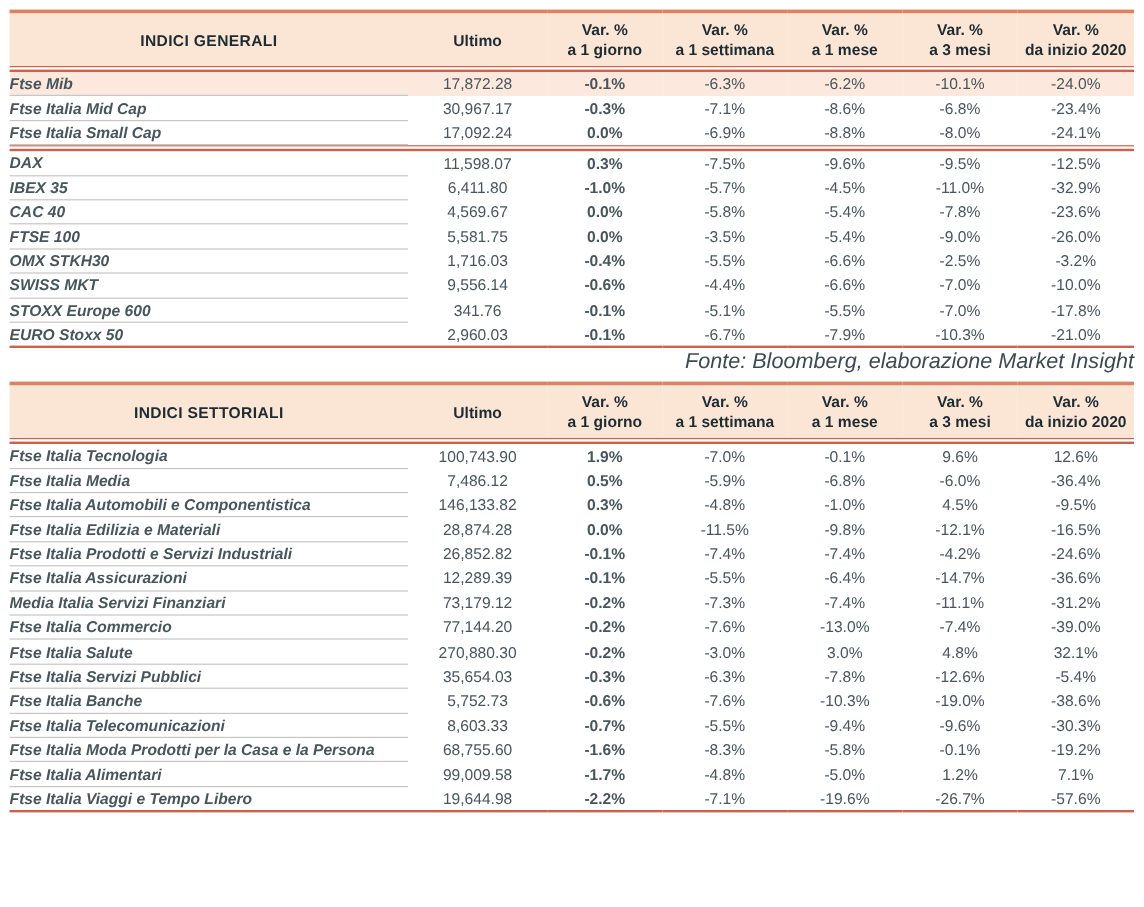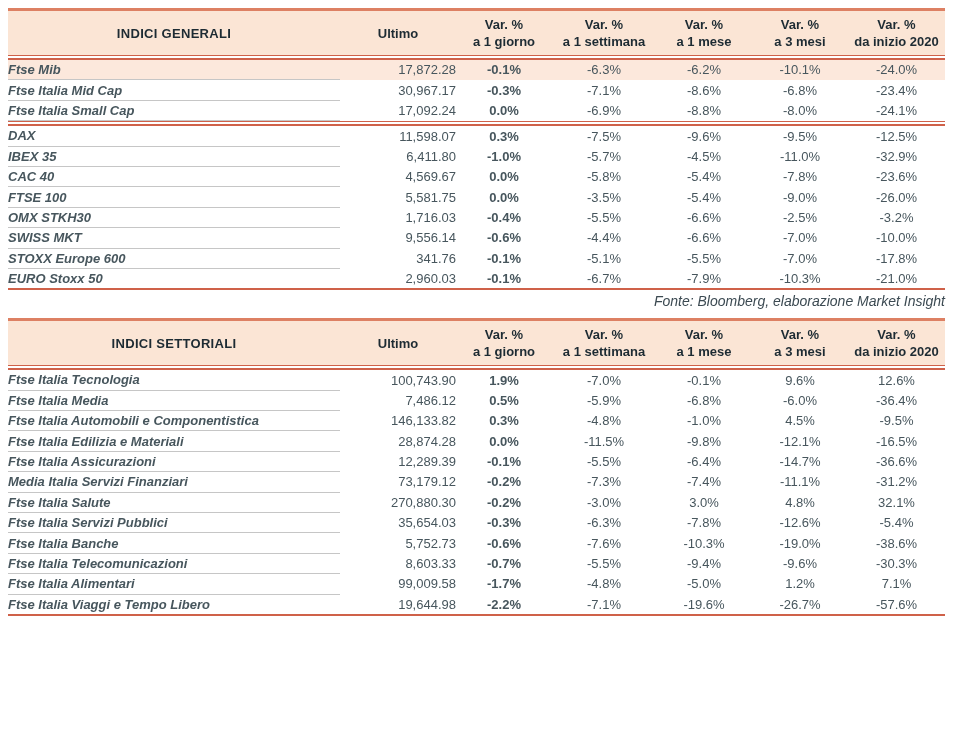--- a/index.html
+++ b/index.html
@@ -25,25 +25,25 @@
   .col-head .l1,.col-head .l2{display:block;text-align:center;line-height:17px;}
   .divider-row td,.group-sep td{padding:0;height:5px;}
   .dbl{height:5px;box-sizing:border-box;border-top:1px solid var(--coral);border-bottom:2px solid var(--coral);}
   tbody.rows td{height:19.4px;font-size:13px;padding:0;vertical-align:middle;color:var(--num);}
   td.lbl{
     font-weight:bold;font-style:italic;color:var(--ink);
     padding-left:5px;border-bottom:1px solid var(--sep);
     white-space:nowrap;overflow:hidden;
   }
   td.num{text-align:center;}
-  td.ultimo{text-align:right;padding-right:22px;}
+  td.ultimo{padding-right:22px;}
   td.day{font-weight:bold;color:var(--ink);}
   tbody.rows tr.hl{background:var(--highlight-fill);}
   .source-note{
-    text-align:right;font-style:italic;font-size:14px;color:#3c4a52;
+    text-align:right;font-style:italic;font-size:18px;color:#3c4a52;
     line-height:18px;margin:2px 0 8px;
   }
 </style>
 </head>
 <body>
 
 <div class="page">
 
   <section>
     <table class="idx">
@@ -278,38 +278,56 @@
           <tr>
             <td class="lbl">Ftse Italia Edilizia e Materiali</td>
             <td class="num ultimo">28,874.28</td>
             <td class="num day">0.0%</td>
             <td class="num">-11.5%</td>
             <td class="num">-9.8%</td>
             <td class="num">-12.1%</td>
             <td class="num">-16.5%</td>
           </tr>
           <tr>
+            <td class="lbl">Ftse Italia Prodotti e Servizi Industriali</td>
+            <td class="num ultimo">26,852.82</td>
+            <td class="num day">-0.1%</td>
+            <td class="num">-7.4%</td>
+            <td class="num">-7.4%</td>
+            <td class="num">-4.2%</td>
+            <td class="num">-24.6%</td>
+          </tr>
+          <tr>
             <td class="lbl">Ftse Italia Assicurazioni</td>
             <td class="num ultimo">12,289.39</td>
             <td class="num day">-0.1%</td>
             <td class="num">-5.5%</td>
             <td class="num">-6.4%</td>
             <td class="num">-14.7%</td>
             <td class="num">-36.6%</td>
           </tr>
           <tr>
             <td class="lbl">Media Italia Servizi Finanziari</td>
             <td class="num ultimo">73,179.12</td>
             <td class="num day">-0.2%</td>
             <td class="num">-7.3%</td>
             <td class="num">-7.4%</td>
             <td class="num">-11.1%</td>
             <td class="num">-31.2%</td>
           </tr>
           <tr>
+            <td class="lbl">Ftse Italia Commercio</td>
+            <td class="num ultimo">77,144.20</td>
+            <td class="num day">-0.2%</td>
+            <td class="num">-7.6%</td>
+            <td class="num">-13.0%</td>
+            <td class="num">-7.4%</td>
+            <td class="num">-39.0%</td>
+          </tr>
+          <tr>
             <td class="lbl">Ftse Italia Salute</td>
             <td class="num ultimo">270,880.30</td>
             <td class="num day">-0.2%</td>
             <td class="num">-3.0%</td>
             <td class="num">3.0%</td>
             <td class="num">4.8%</td>
             <td class="num">32.1%</td>
           </tr>
           <tr>
             <td class="lbl">Ftse Italia Servizi Pubblici</td>
@@ -332,20 +350,29 @@
           <tr>
             <td class="lbl">Ftse Italia Telecomunicazioni</td>
             <td class="num ultimo">8,603.33</td>
             <td class="num day">-0.7%</td>
             <td class="num">-5.5%</td>
             <td class="num">-9.4%</td>
             <td class="num">-9.6%</td>
             <td class="num">-30.3%</td>
           </tr>
           <tr>
+            <td class="lbl">Ftse Italia Moda Prodotti per la Casa e la Persona</td>
+            <td class="num ultimo">68,755.60</td>
+            <td class="num day">-1.6%</td>
+            <td class="num">-8.3%</td>
+            <td class="num">-5.8%</td>
+            <td class="num">-0.1%</td>
+            <td class="num">-19.2%</td>
+          </tr>
+          <tr>
             <td class="lbl">Ftse Italia Alimentari</td>
             <td class="num ultimo">99,009.58</td>
             <td class="num day">-1.7%</td>
             <td class="num">-4.8%</td>
             <td class="num">-5.0%</td>
             <td class="num">1.2%</td>
             <td class="num">7.1%</td>
           </tr>
           <tr>
             <td class="lbl">Ftse Italia Viaggi e Tempo Libero</td>

